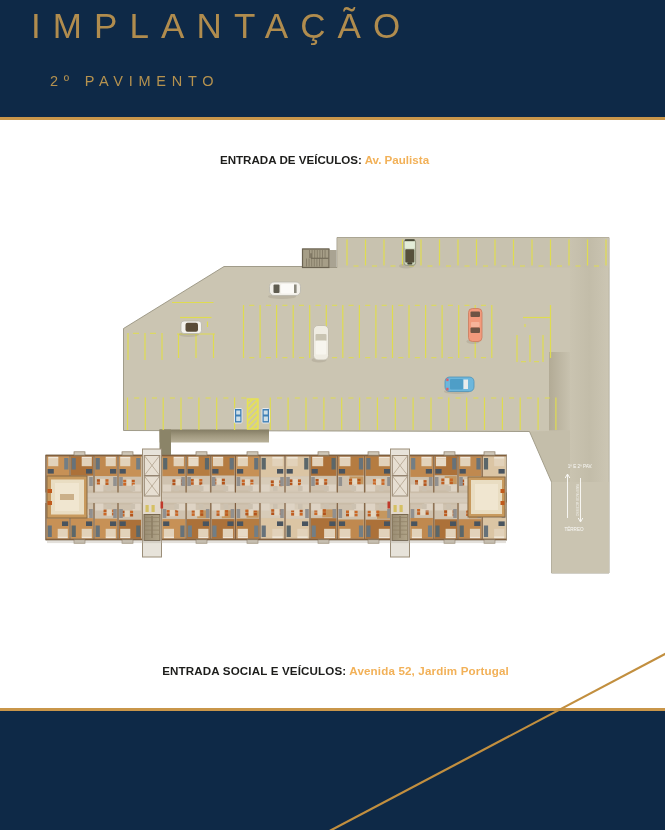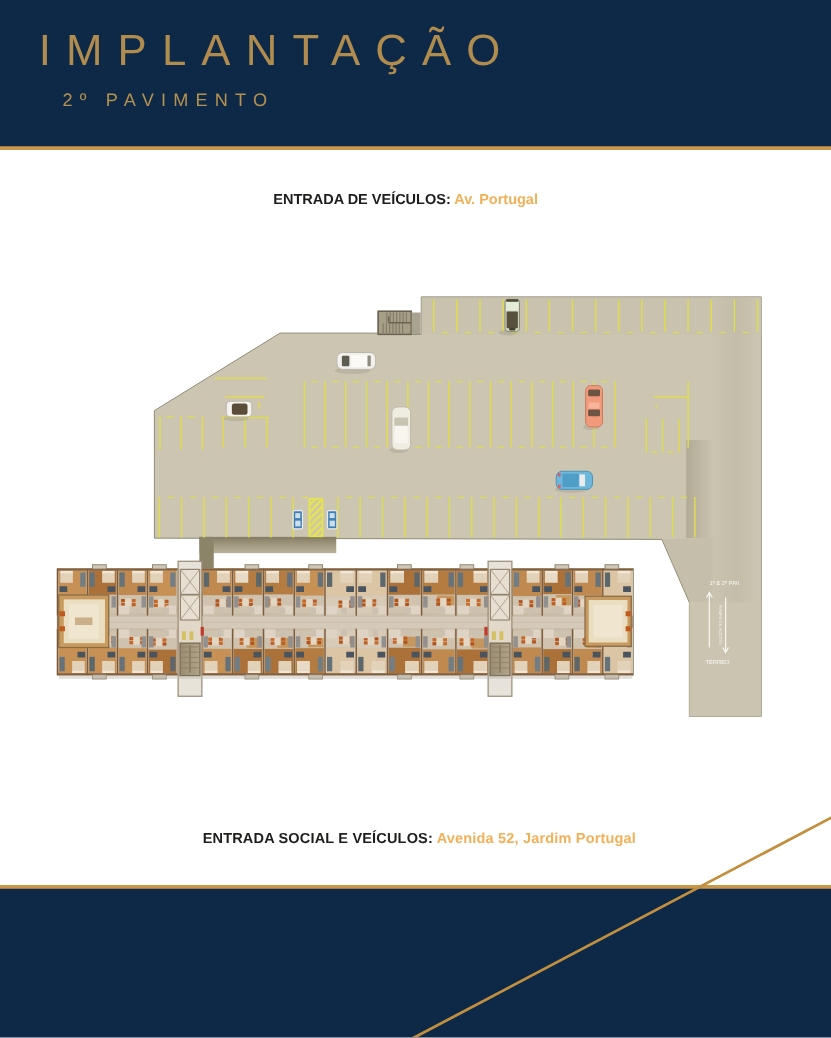--- a/index.html
+++ b/index.html
@@ -1,40 +1,40 @@
 <!DOCTYPE html>
 <html lang="pt"><head><meta charset="utf-8">
 <title>Implantação</title>
 <style>
   html,body{margin:0;padding:0;}
   body{width:665px;height:830px;position:relative;background:#ffffff;overflow:hidden;
        font-family:"Liberation Sans",sans-serif;}
   .header{position:absolute;left:0;top:0;width:665px;height:116.5px;background:#0e2947;
           border-bottom:3px solid #c9964a;}
-  .title{position:absolute;left:31px;top:21px;font-size:35px;font-weight:400;color:#b08c4e;
+  .title{position:absolute;left:31px;top:6px;font-size:35px;font-weight:400;color:#b08c4e;
          letter-spacing:12.1px;}
   .subtitle{position:absolute;left:50px;top:72.5px;font-size:14.5px;font-weight:400;color:#b5924f;
             letter-spacing:5.75px;}
   .entry1{position:absolute;left:-8px;top:153px;width:665px;text-align:center;
           font-size:11.6px;font-weight:700;color:#1d1d1b;letter-spacing:0px;}
   .entry2{position:absolute;left:3px;top:663.5px;width:665px;text-align:center;
           font-size:11.6px;font-weight:700;color:#1d1d1b;letter-spacing:0.15px;}
   .gold{color:#f2b158;}
   .footer{position:absolute;left:0;top:708.4px;width:665px;height:121.6px;background:#0e2947;
           border-top:3px solid #c9964a;}
 </style></head>
 <body>
 
 <div class="header"></div>
 
 <div class="title">IMPLANTAÇÃO</div>
 
 <div class="subtitle">2º PAVIMENTO</div>
 
-<div class="entry1">ENTRADA DE VEÍCULOS: <span class="gold">Av. Portugal</span></div>
+<div class="entry1">ENTRADA DE VEÍCULOS: <span class="gold">Av. Paulista</span></div>
 
 <div class="entry2">ENTRADA SOCIAL E VEÍCULOS: <span class="gold">Avenida 52, Jardim Portugal</span></div>
 
 <div class="footer"></div>
 <svg width="665" height="830" viewBox="0 0 665 830" style="position:absolute;left:0;top:0;" xmlns="http://www.w3.org/2000/svg">
 <defs>
 <linearGradient id="facade" x1="0" y1="0" x2="0" y2="1">
         <stop offset="0" stop-color="#837c63"></stop>
         <stop offset="0.5" stop-color="#a29a80"></stop>
         <stop offset="1" stop-color="#b8b199"></stop>

